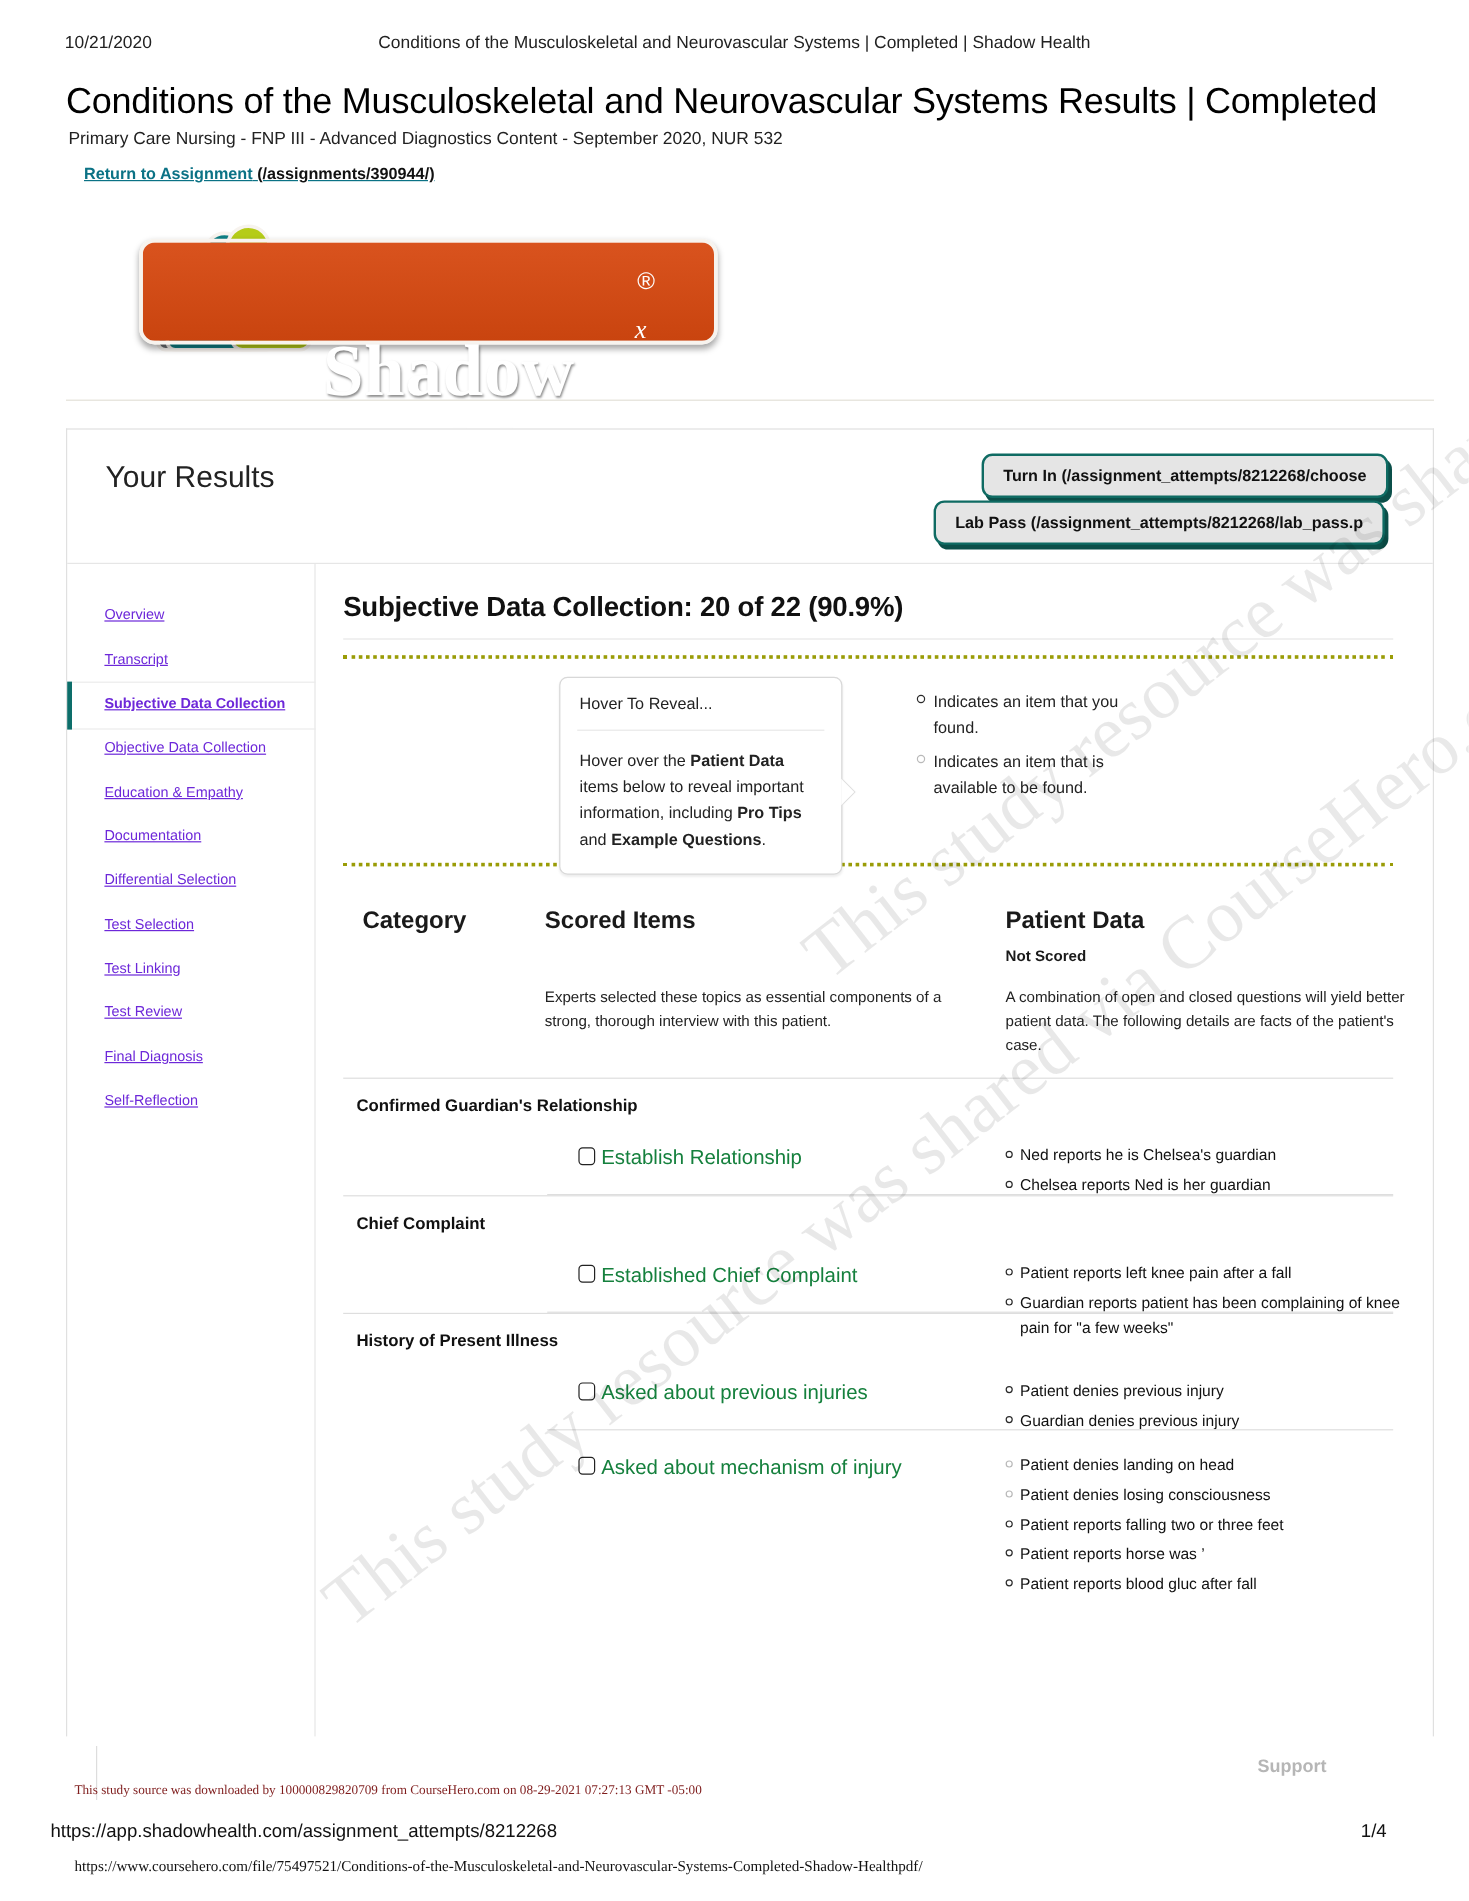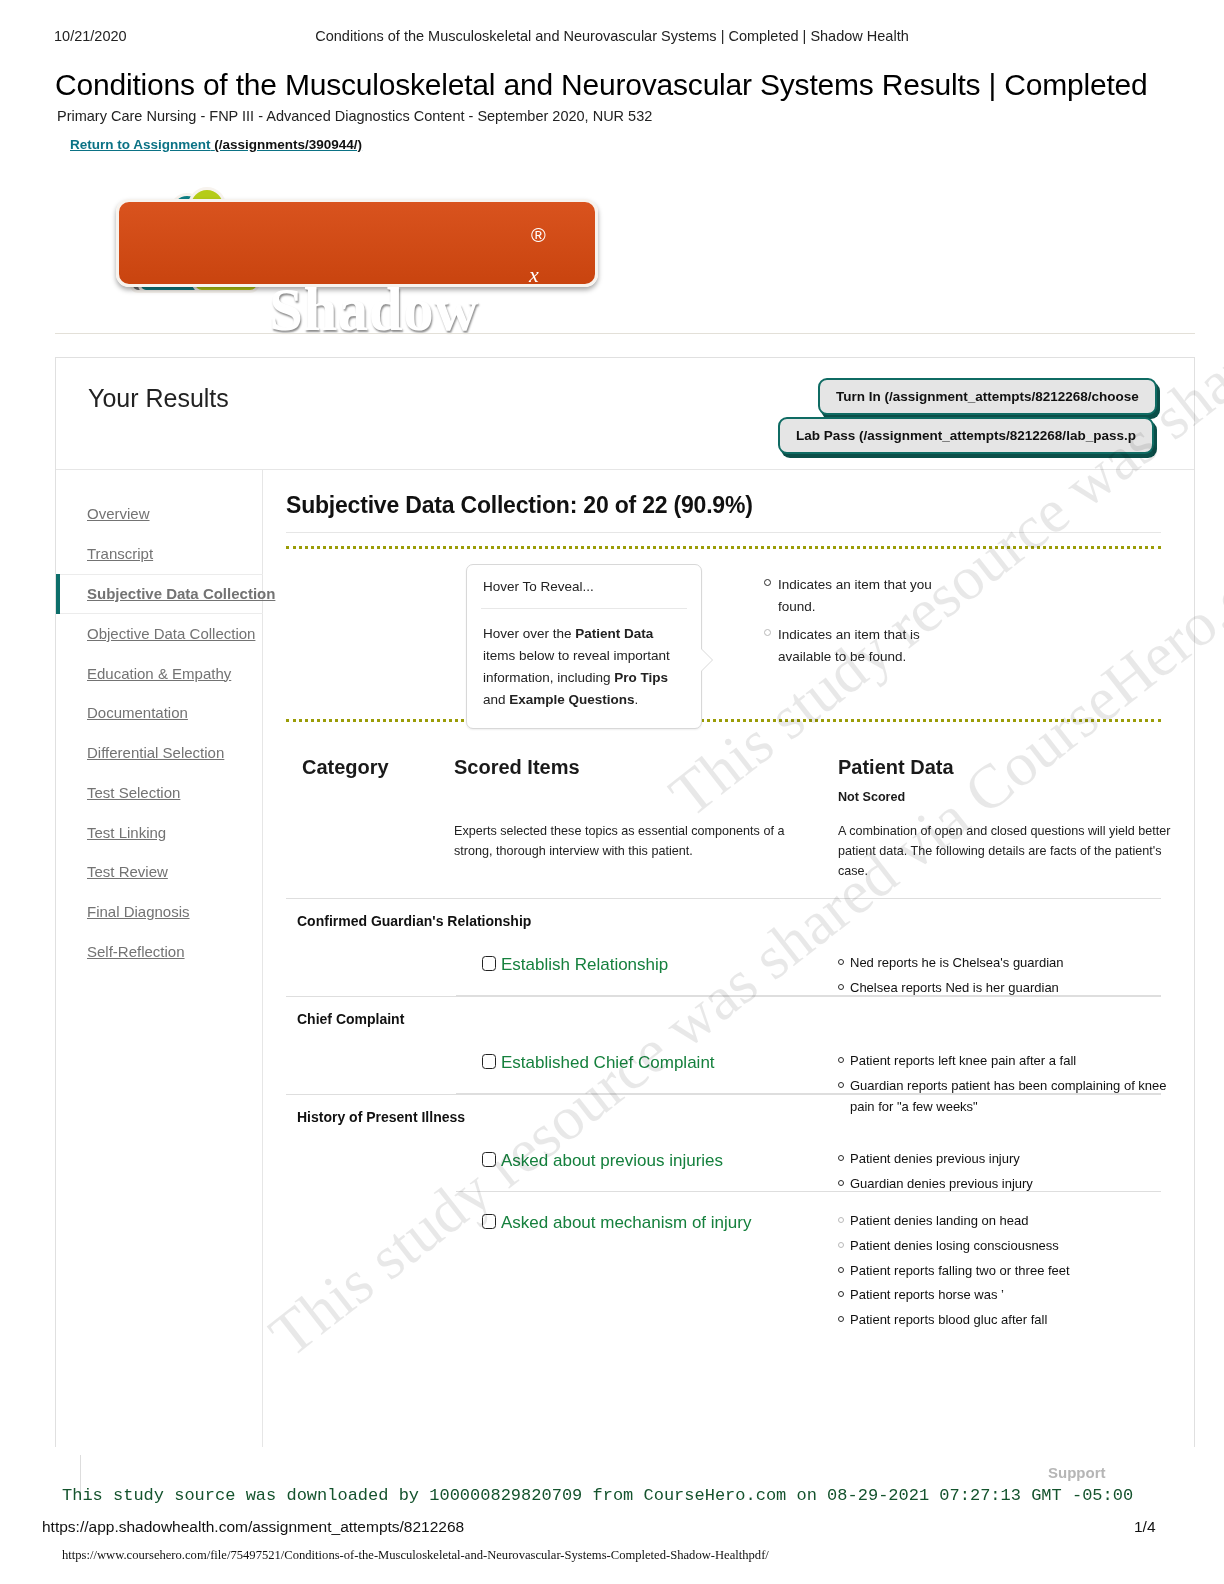--- a/index.html
+++ b/index.html
@@ -112,21 +112,21 @@
 
   
   .card-body { position:relative; height:977px; display:flex; }
   .sidebar {
     width:207px; border-right:1px solid #e6e6e6; position:relative;
     padding-top:24px;
   }
   .nav-item {
     position:relative;
     padding:11.4px 0 11.4px 31px;
-    font-size:15px; color:#737373;
+    font-size:12px; color:#6d28d9;
     text-decoration:underline; cursor:pointer;
     white-space:nowrap;
   }
   .nav-item.active { font-weight:700; }
   .nav-item.active::before {
     content:""; position:absolute; left:0; top:0px;
     width:4px; height:40px; background:#0d6e6a;
   }
   .nav-item.active .navbox {
     position:absolute; left:4px; top:0px; width:203px; height:40px;
@@ -214,22 +214,22 @@
 
   
   .support {
     position:absolute; left:1048px; top:1464px;
     font-size:15px; font-weight:700; color:#b6b6b6;
   }
 
   
   .dl-note {
     position:absolute; left:62px; top:1486px;
-    font-family:Liberation Mono, monospace;
-    font-size:17px; color:#14532d;
+    font-family:Liberation Serif, serif;
+    font-size:11px; color:#7f1d1d;
   }
   .foot-url {
     position:absolute; left:42px; top:1518px;
     font-size:15.5px; color:#111;
   }
   .foot-page {
     position:absolute; left:1134px; top:1518px;
     font-size:15.5px; color:#111;
   }
   .foot-ch {

